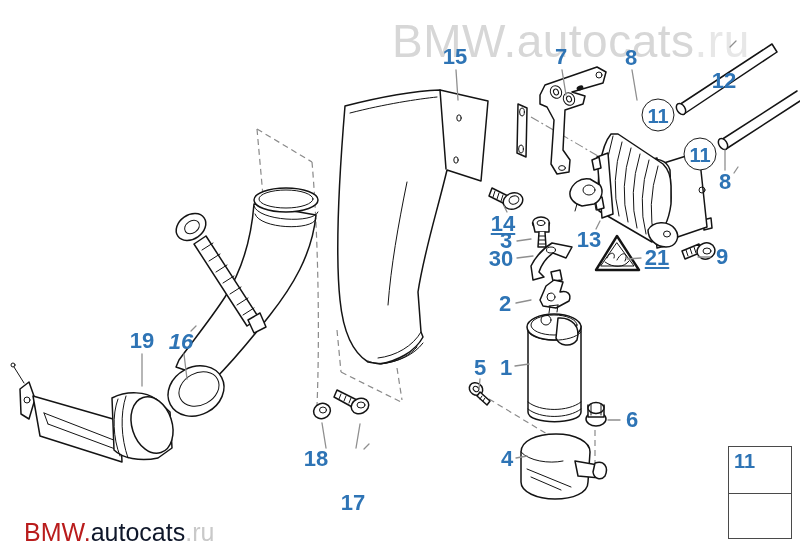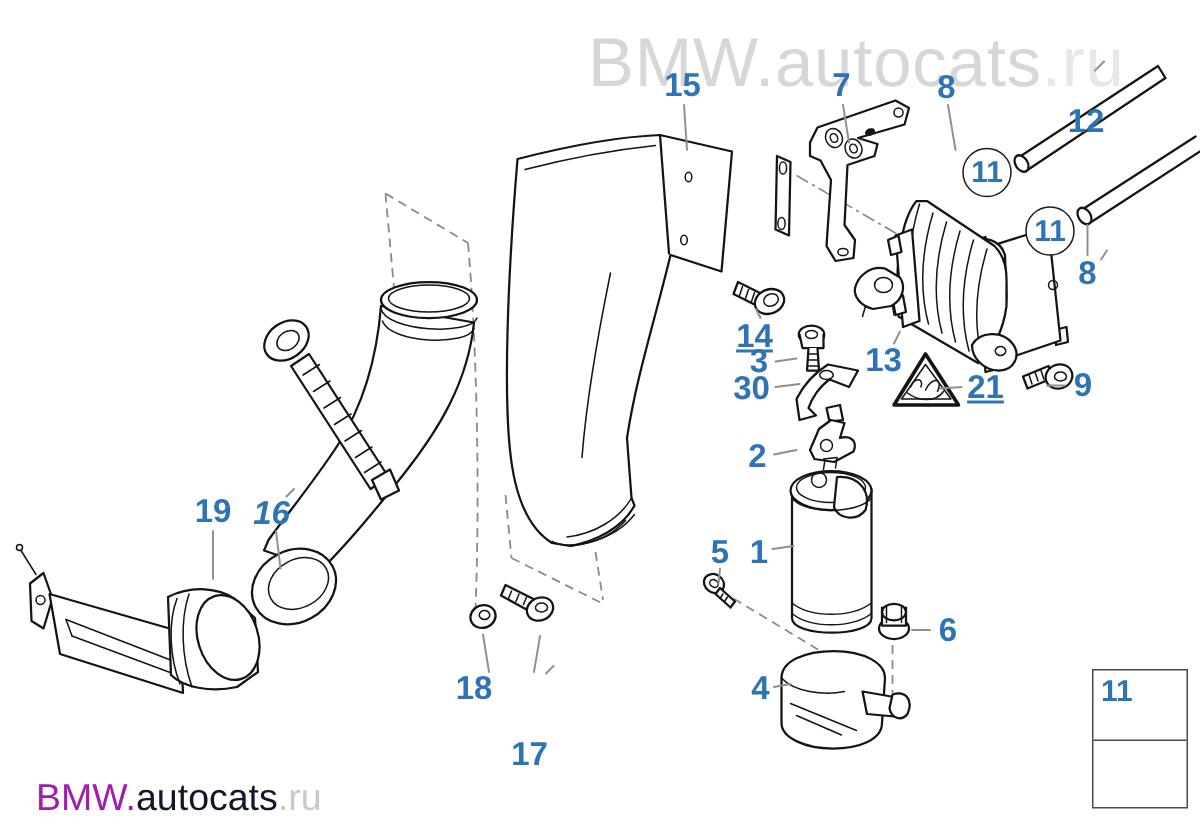--- a/index.html
+++ b/index.html
@@ -3,21 +3,21 @@
 <meta charset="utf-8">
 <style>
   html,body{margin:0;padding:0;background:#fff;}
   .canvas{position:relative;width:800px;height:560px;background:#fff;overflow:hidden;
           font-family:"Liberation Sans",sans-serif;padding-left:32px;}
   
   .wm-top{position:absolute;left:392px;top:14px;font-size:46px;letter-spacing:.5px;
           white-space:nowrap;color:#d7d7d7;z-index:1;user-select:none;}
   .wm-top .tld{color:#e7e7e7;}
   .wm-bottom{position:absolute;left:24px;top:518px;font-size:25px;white-space:nowrap;z-index:3;}
-  .wm-bottom .brand{color:#a21caf;}
+  .wm-bottom .brand{color:#b91c1c;}
   .wm-bottom .site{color:#0f172a;}
   .wm-bottom .tld{color:#c9c9c9;}
   
   svg.art{position:absolute;left:0;top:0;z-index:2;}
   .ln{stroke:#141414;fill:none;stroke-width:1.5;stroke-linecap:round;stroke-linejoin:round;}
   .fw{fill:#ffffff;}
   .fb{fill:#141414;}
   .thin{stroke-width:1;}
   .thick{stroke-width:2.4;}
   .lead{stroke:#8f8f8f;stroke-width:1.3;fill:none;stroke-linecap:round;}

